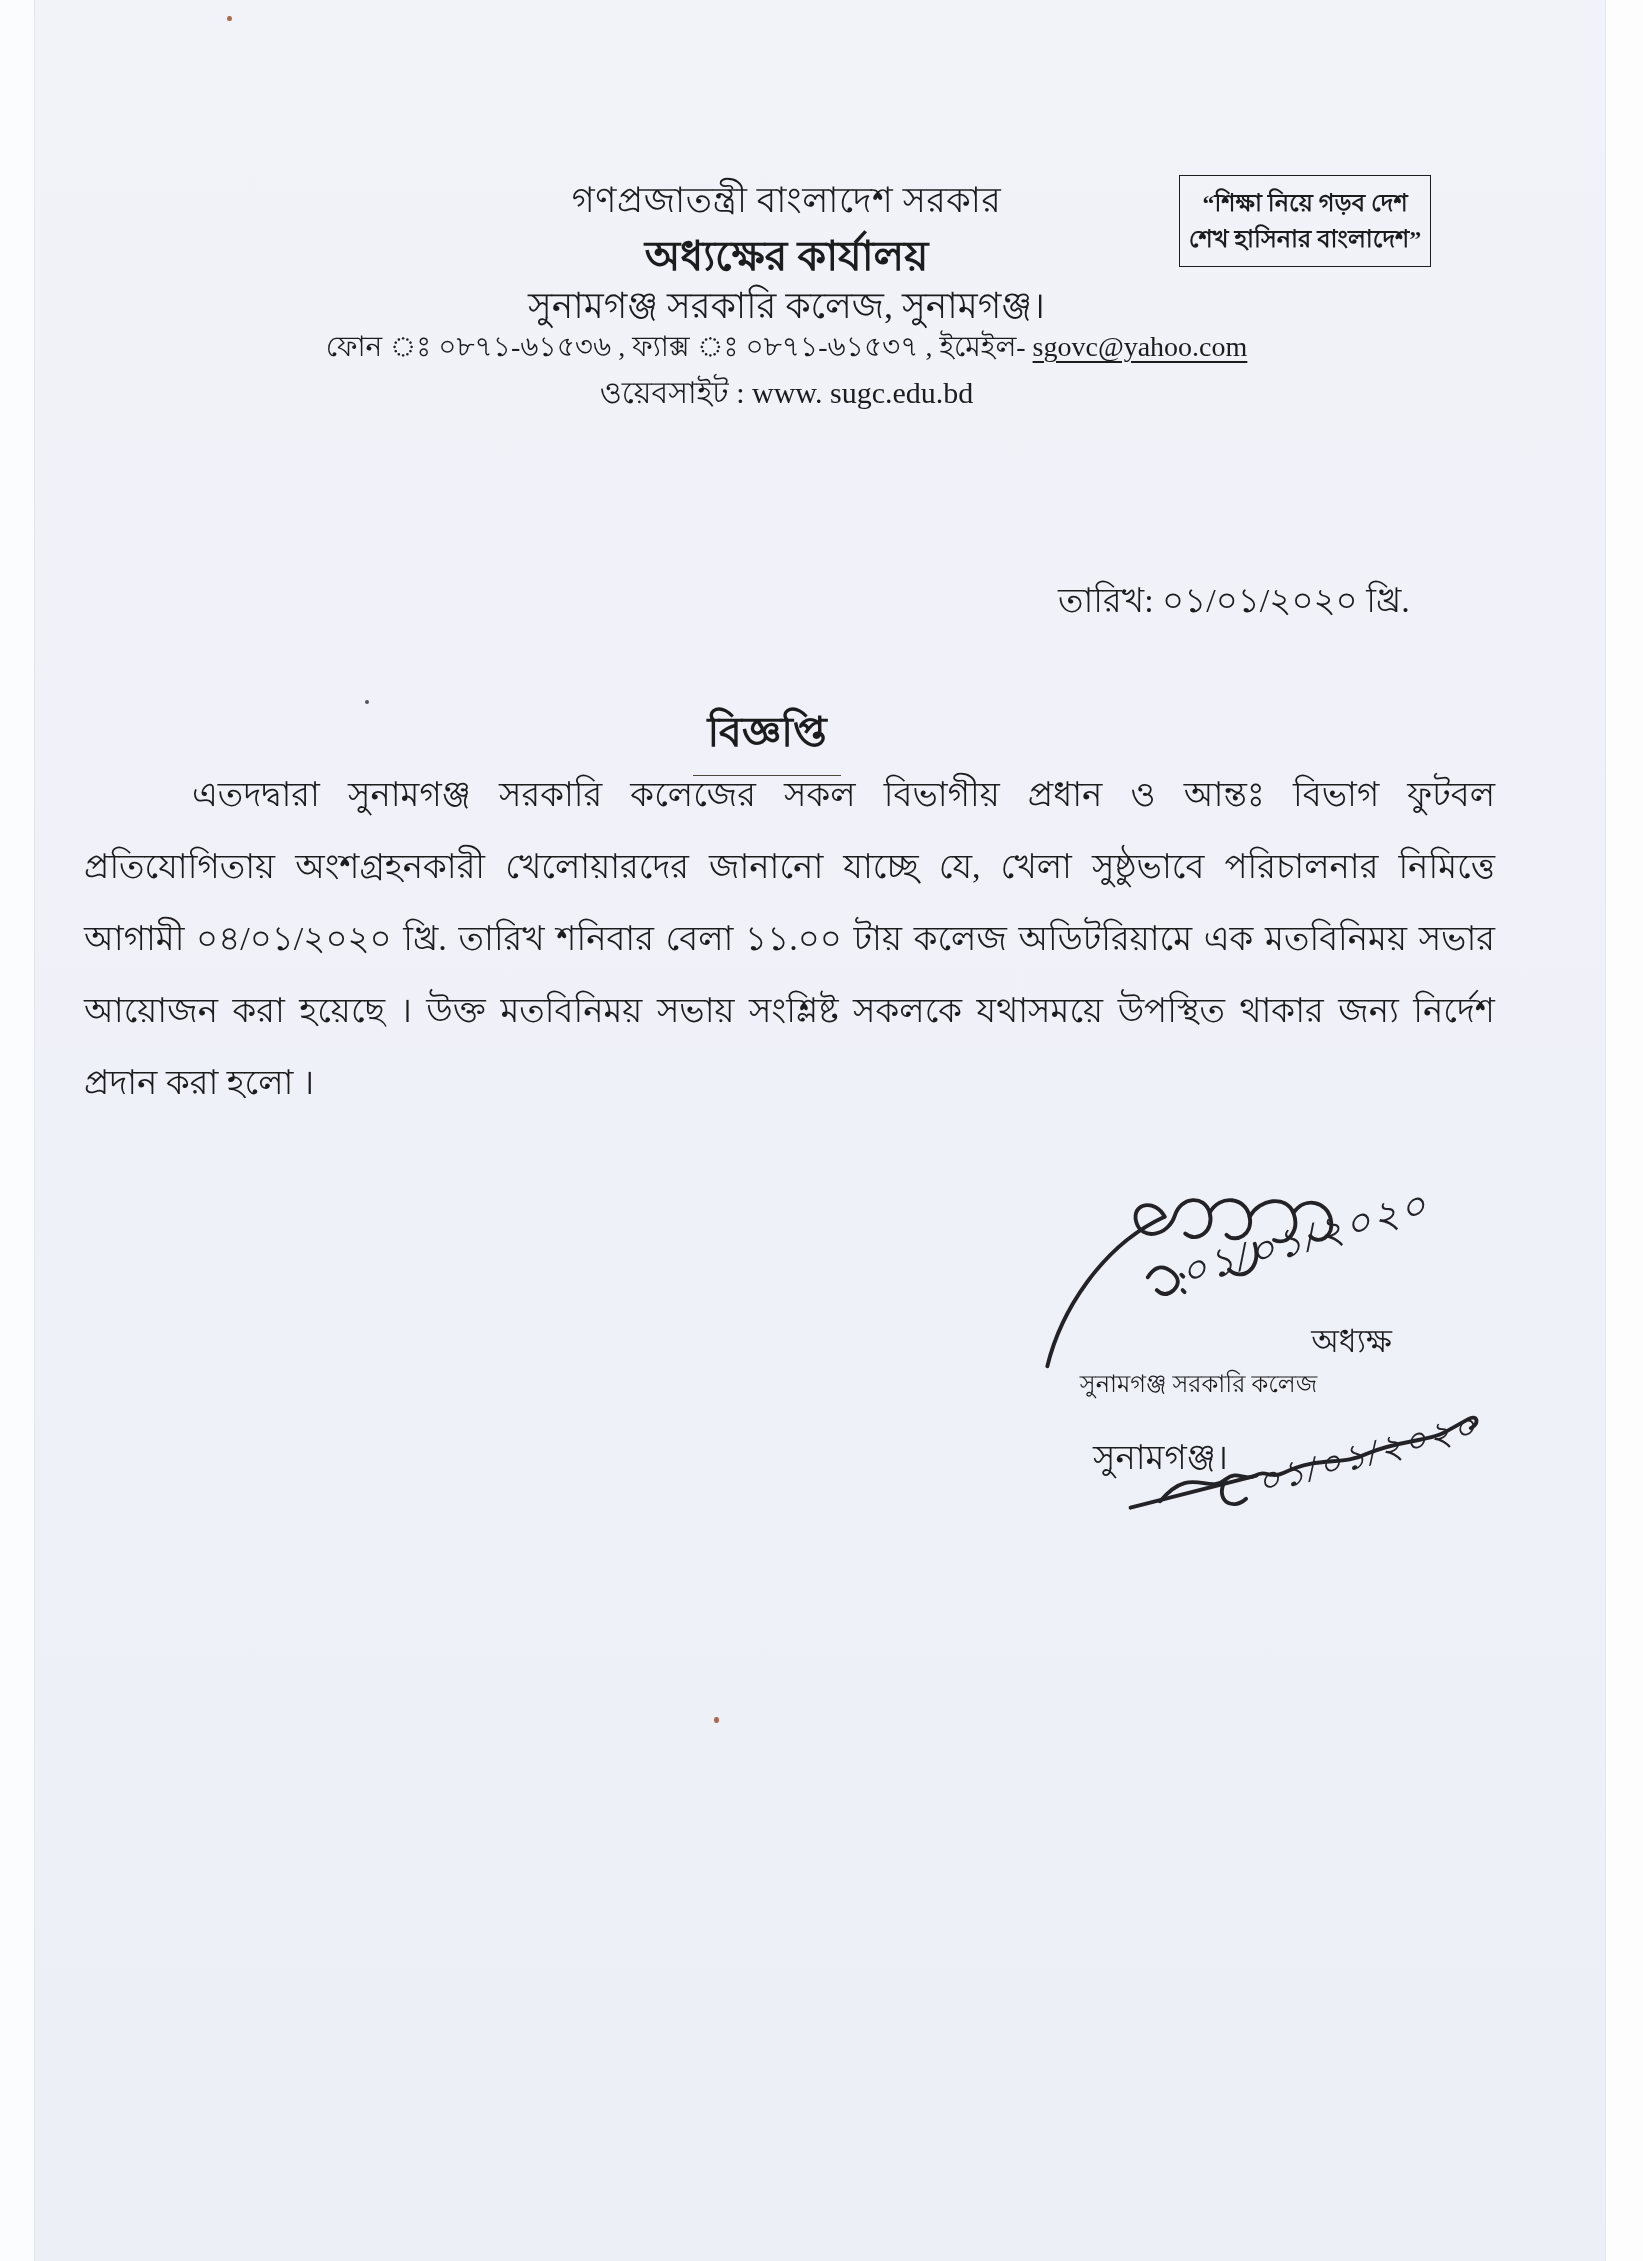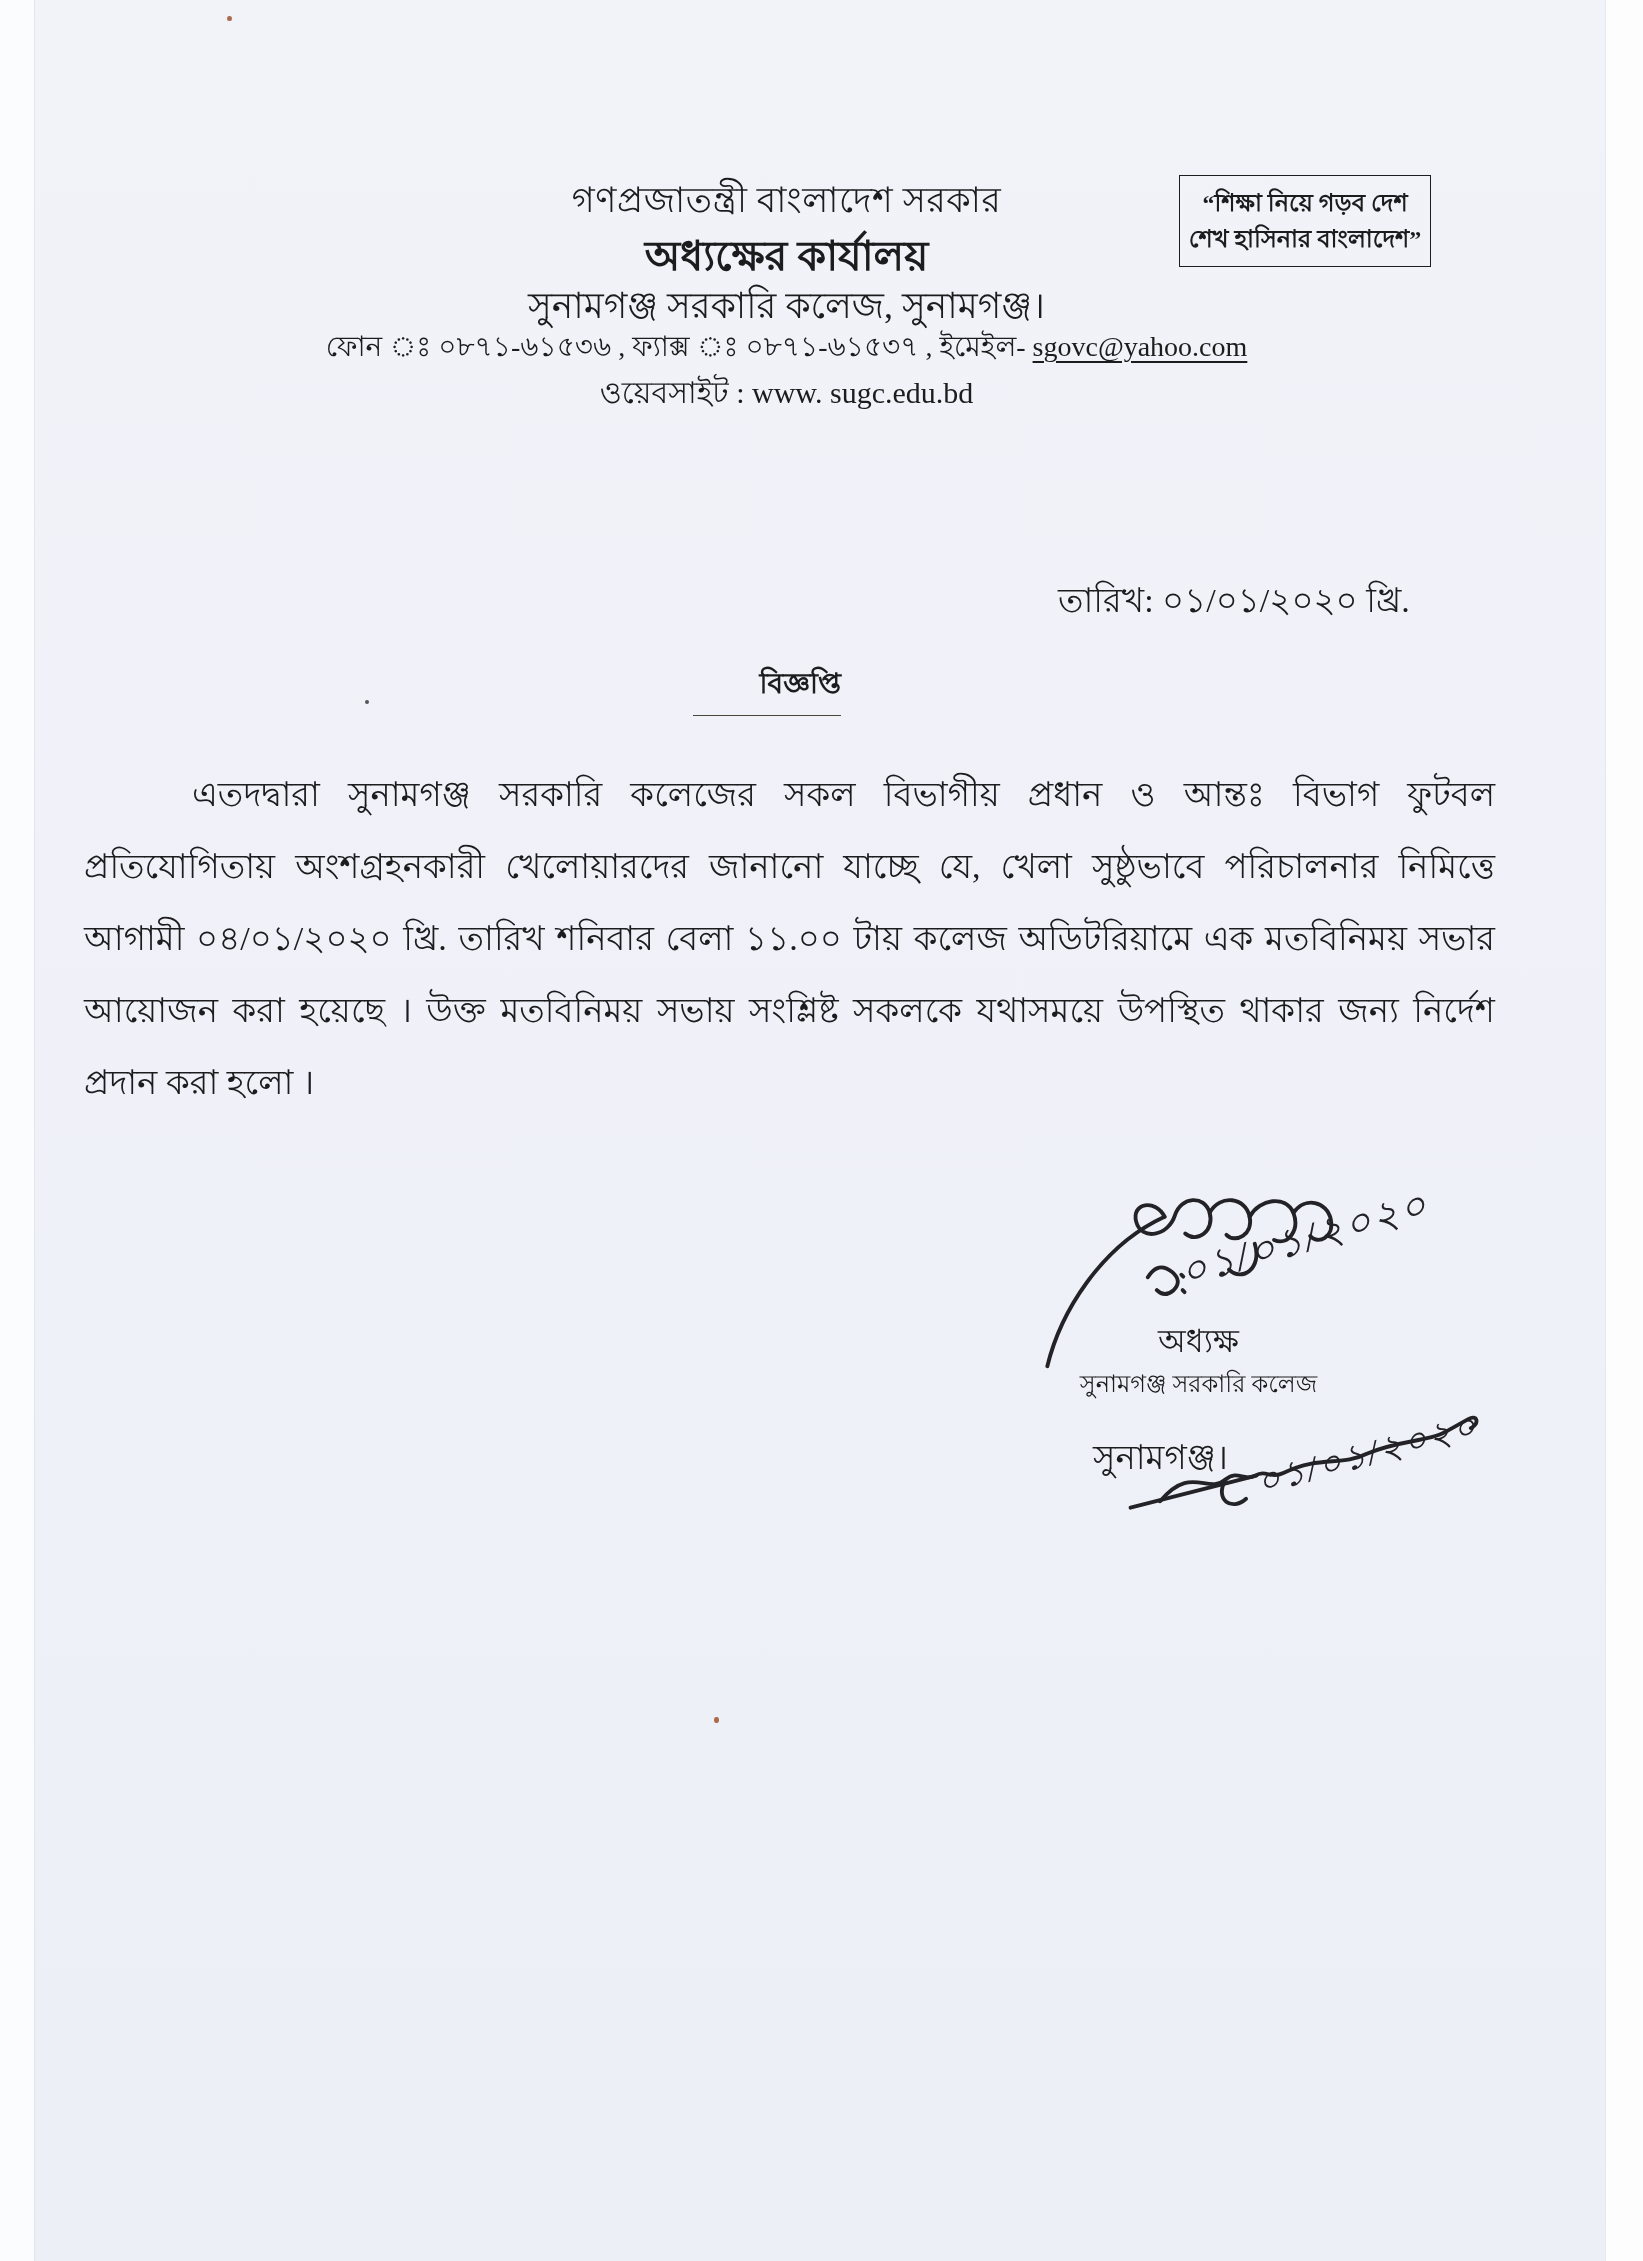--- a/index.html
+++ b/index.html
@@ -33,41 +33,41 @@
   .slogan{
     left:1179px;top:175px;width:250px;height:90px;
     border:1.9px solid #1d1d20;
     display:flex;flex-direction:column;justify-content:center;align-items:center;
     font-size:24px;font-weight:bold;line-height:36px;
     background:transparent;
   }
   
   .date-line{left:1058px;top:574px;font-size:34px;}
   .title{
-    left:693px;top:662px;width:148px;text-align:right;
-    font-size:28px;font-weight:bold;
+    left:693px;top:700px;width:148px;text-align:center;
+    font-size:41px;font-weight:bold;
     padding-bottom:6.4px;border-bottom:1.9px solid #4a463c;
   }
   
   .body-par{
     left:84px;top:759px;width:1411px;
     font-size:34px;line-height:72px;
     text-align:justify;text-justify:inter-word;
     text-indent:108px;
     font-family:Liberation Serif, serif;
   }
   
   .sig-svg{pointer-events:none;}
   .hand{
     font-size:40px;letter-spacing:2.6px;font-style:italic;color:#232327;
     transform-origin:left bottom;white-space:nowrap;
   }
   .hand-top{left:1191px;top:1241px;transform:rotate(-16deg);}
   .hand-bottom{left:1266px;top:1455px;font-size:35px;transform:rotate(-15deg);}
-  .sig-designation{left:1005px;top:1316px;width:387px;font-size:32px;}
+  .sig-designation{left:1005px;top:1316px;width:387px;font-size:32px;text-align:right;}
   .sig-org{left:1005px;top:1365px;width:387px;font-size:24px;}
   .sig-place{left:967px;top:1411px;width:387px;font-size:34px;margin-top:20px;}
   
   .speck{width:4.5px;height:5.8px;border-radius:50%;background:#a0522d;opacity:.85;}
   .speck1{left:227px;top:15.5px;}
   .speck2{left:714px;top:1717px;}
   .speck3{left:365px;top:700px;width:3.9px;height:3.9px;background:#3a3a3a;}
 </style>
 </head>
 <body>

